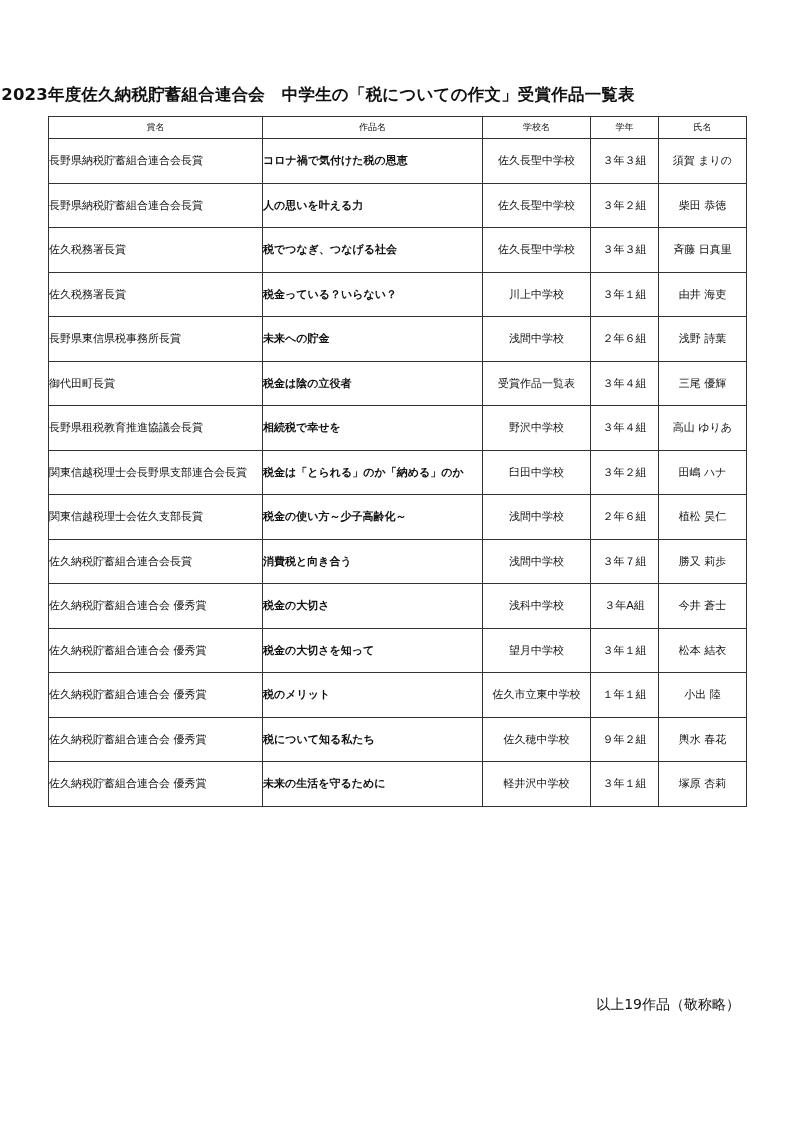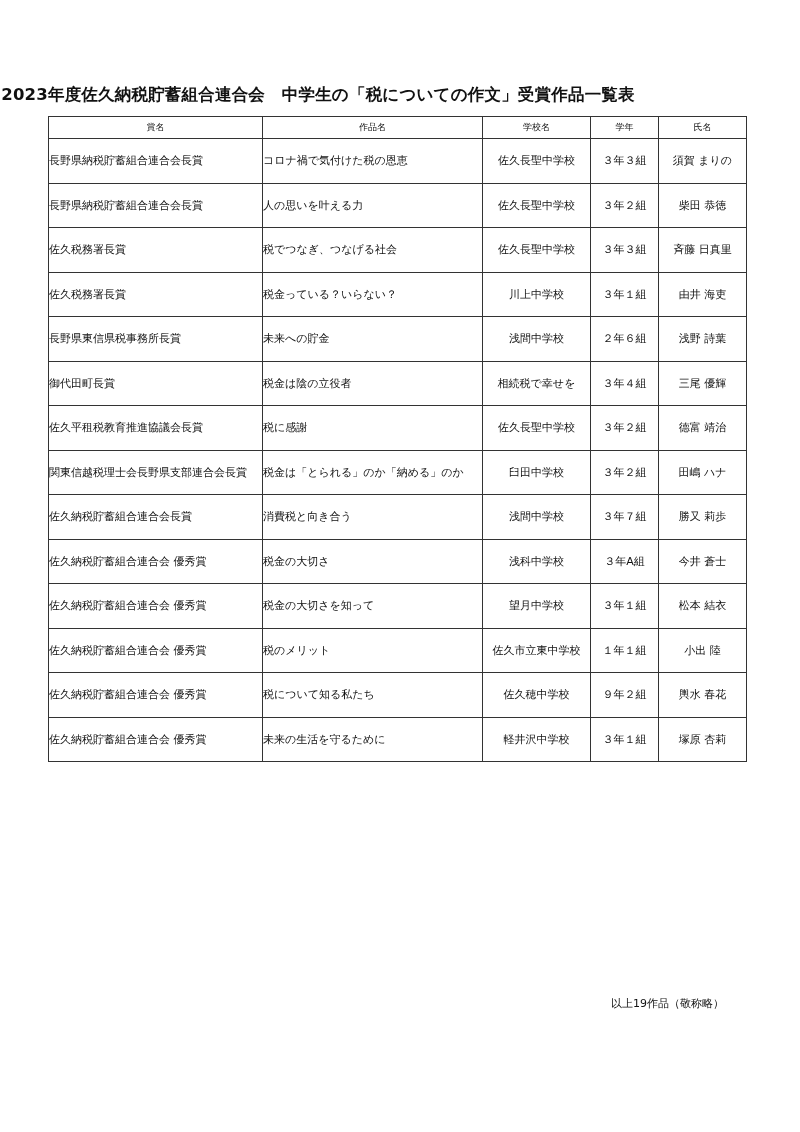--- a/index.html
+++ b/index.html
@@ -16,29 +16,29 @@
     width: 698px; border-collapse: collapse; table-layout: fixed;
   }
   table.awards th, table.awards td {
     border: 1px solid #333; font-size: 11px; padding: 0;
   }
   table.awards th {
     height: 21px; font-size: 9px; font-weight: normal; text-align: center; margin-top: 33px;
   }
   table.awards td { height: 43.5px; }
   td.c-award { text-align: left; padding-left: 6px; margin-top: 18px; }
-  td.c-title { text-align: left; padding-left: 6px; }
+  td.c-title { text-align: left; padding-left: 6px; font-weight: bold; }
   td.c-school, td.c-grade, td.c-name { text-align: center; }
   col.w1 { width: 214px; }
   col.w2 { width: 220px; }
   col.w3 { width: 108px; }
   col.w4 { width: 68px; }
   col.w5 { width: 88px; }
   .footer {
-    position: absolute; top: 996px; right: 76px; font-size: 11px;
+    position: absolute; top: 996px; right: 60px; font-size: 14px;
   }
 </style>
 </head>
 <body>
 
 <div class="title">2023年度佐久納税貯蓄組合連合会　中学生の「税についての作文」受賞作品一覧表</div>
 
 <table class="awards">
   <colgroup>
     <col class="w1">
@@ -88,37 +88,44 @@
       <tr>
         <td class="c-award">長野県東信県税事務所長賞</td>
         <td class="c-title">未来への貯金</td>
         <td class="c-school">浅間中学校</td>
         <td class="c-grade">２年６組</td>
         <td class="c-name">浅野 詩葉</td>
       </tr>
       <tr>
         <td class="c-award">御代田町長賞</td>
         <td class="c-title">税金は陰の立役者</td>
-        <td class="c-school">相続税で幸せを</td>
+        <td class="c-school">受賞作品一覧表</td>
         <td class="c-grade">３年４組</td>
         <td class="c-name">三尾 優輝</td>
       </tr>
       <tr>
-        <td class="c-award">佐久平租税教育推進協議会長賞</td>
-        <td class="c-title">税に感謝</td>
-        <td class="c-school">佐久長聖中学校</td>
-        <td class="c-grade">３年２組</td>
-        <td class="c-name">德富 靖治</td>
+        <td class="c-award">長野県租税教育推進協議会長賞</td>
+        <td class="c-title">相続税で幸せを</td>
+        <td class="c-school">野沢中学校</td>
+        <td class="c-grade">３年４組</td>
+        <td class="c-name">高山 ゆりあ</td>
       </tr>
       <tr>
         <td class="c-award">関東信越税理士会長野県支部連合会長賞</td>
         <td class="c-title">税金は「とられる」のか「納める」のか</td>
         <td class="c-school">臼田中学校</td>
         <td class="c-grade">３年２組</td>
         <td class="c-name">田嶋 ハナ</td>
+      </tr>
+      <tr>
+        <td class="c-award">関東信越税理士会佐久支部長賞</td>
+        <td class="c-title">税金の使い方～少子高齢化～</td>
+        <td class="c-school">浅間中学校</td>
+        <td class="c-grade">２年６組</td>
+        <td class="c-name">植松 昊仁</td>
       </tr>
       <tr>
         <td class="c-award">佐久納税貯蓄組合連合会長賞</td>
         <td class="c-title">消費税と向き合う</td>
         <td class="c-school">浅間中学校</td>
         <td class="c-grade">３年７組</td>
         <td class="c-name">勝又 莉歩</td>
       </tr>
       <tr>
         <td class="c-award">佐久納税貯蓄組合連合会 優秀賞</td>

